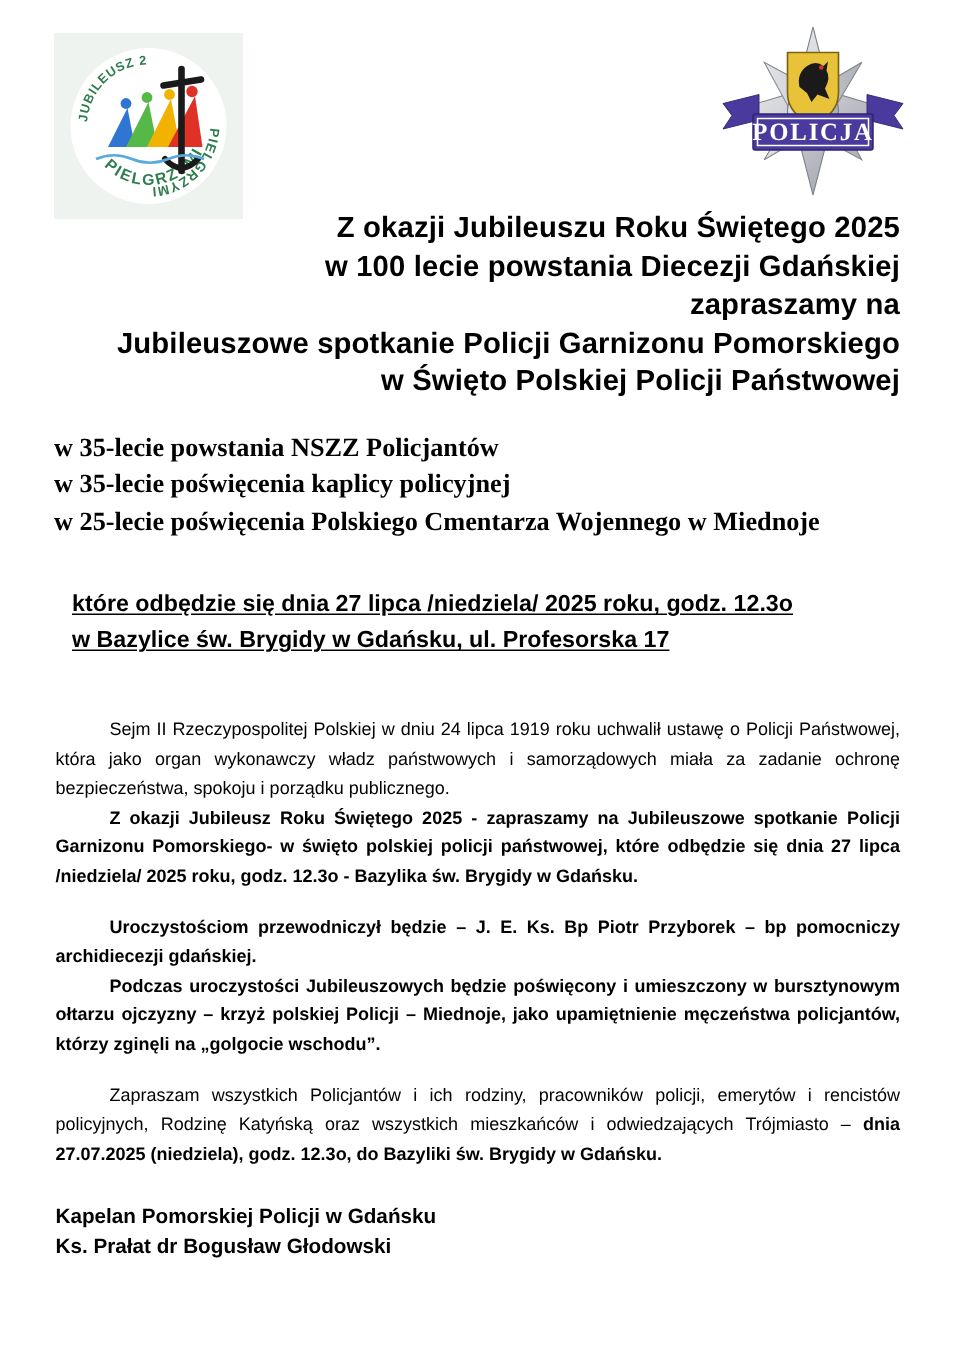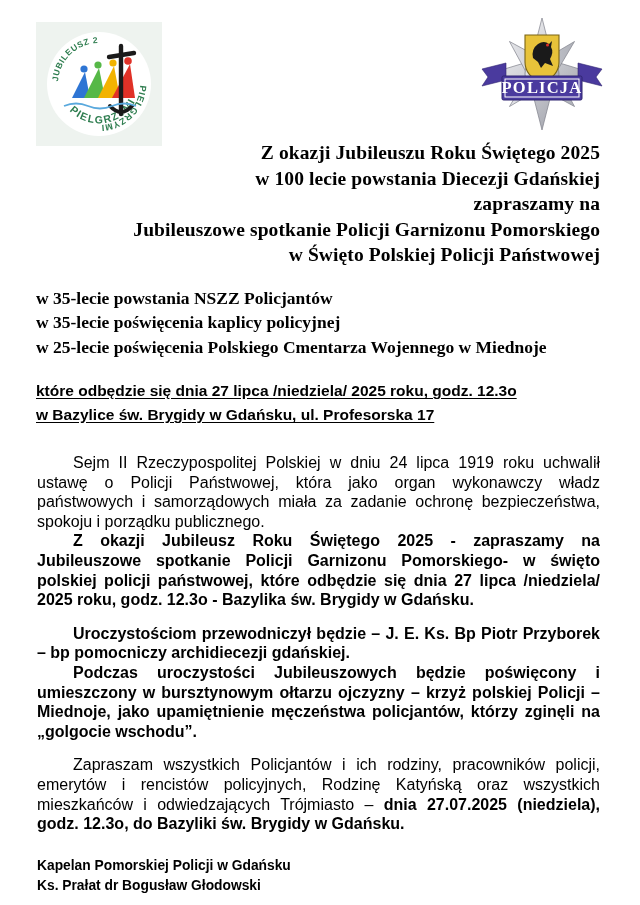--- a/index.html
+++ b/index.html
@@ -42,41 +42,41 @@
     top: 16px;
     width: 152px;
     height: 120px;
   }
 
   
   .invite-heading {
     margin: 0;
     padding: 0 40px 0 36px;
     text-align: right;
-    font-family: Liberation Serif, serif;
+    font-family: Liberation Sans, sans-serif;
     font-weight: bold;
     font-size: 19.5px;
     line-height: 25.5px;
     letter-spacing: 0.1px;
   }
   .invite-heading .ln { display: block; white-space: nowrap; }
 
   .anniversaries {
     margin: 0;
     padding: 18px 40px 0 36px;
     text-align: left;
     font-family: "Liberation Serif", serif;
     font-weight: bold;
     font-size: 17.5px;
     line-height: 24.5px;
   }
   .anniversaries .ln { display: block; white-space: nowrap; }
 
   .when-where {
-    margin: 0;
+    margin: 12px;
     padding: 20px 40px 0 36px;
     font-family: "Liberation Sans", sans-serif;
     font-weight: bold;
     font-size: 15.5px;
     line-height: 24px;
   }
   .when-where .ln {
     display: block;
     white-space: nowrap;
   }
@@ -86,21 +86,21 @@
   }
 
   
   .body-copy {
     padding: 12px 40px 0 37px;
   }
   .para {
     margin: 0 0 0 0;
     text-align: justify;
     text-justify: inter-word;
-    font-size: 16px;
+    font-size: 12px;
     line-height: 19.6px;
     text-indent: 36px;
   }
   .para.tight { margin-top: 0; }
   .para.gap   { margin-top: 14px; }
   .para.bold  { font-weight: bold; }
 
   .signature {
     padding: 22px 40px 0 37px;
     font-weight: bold;

